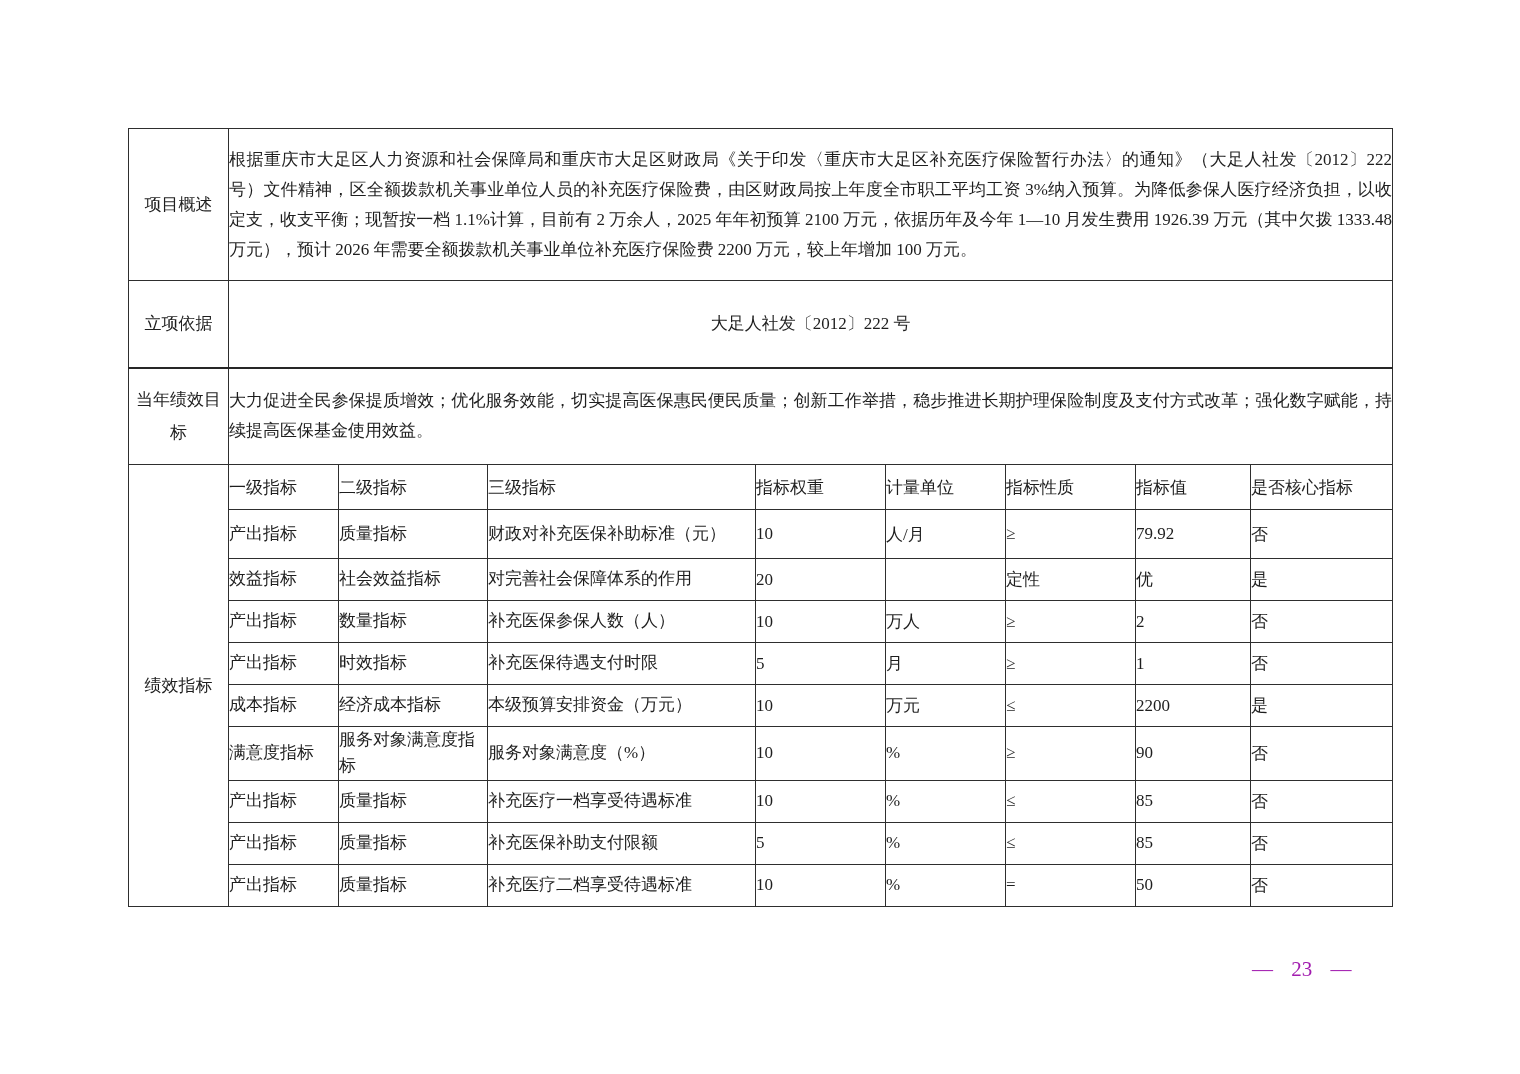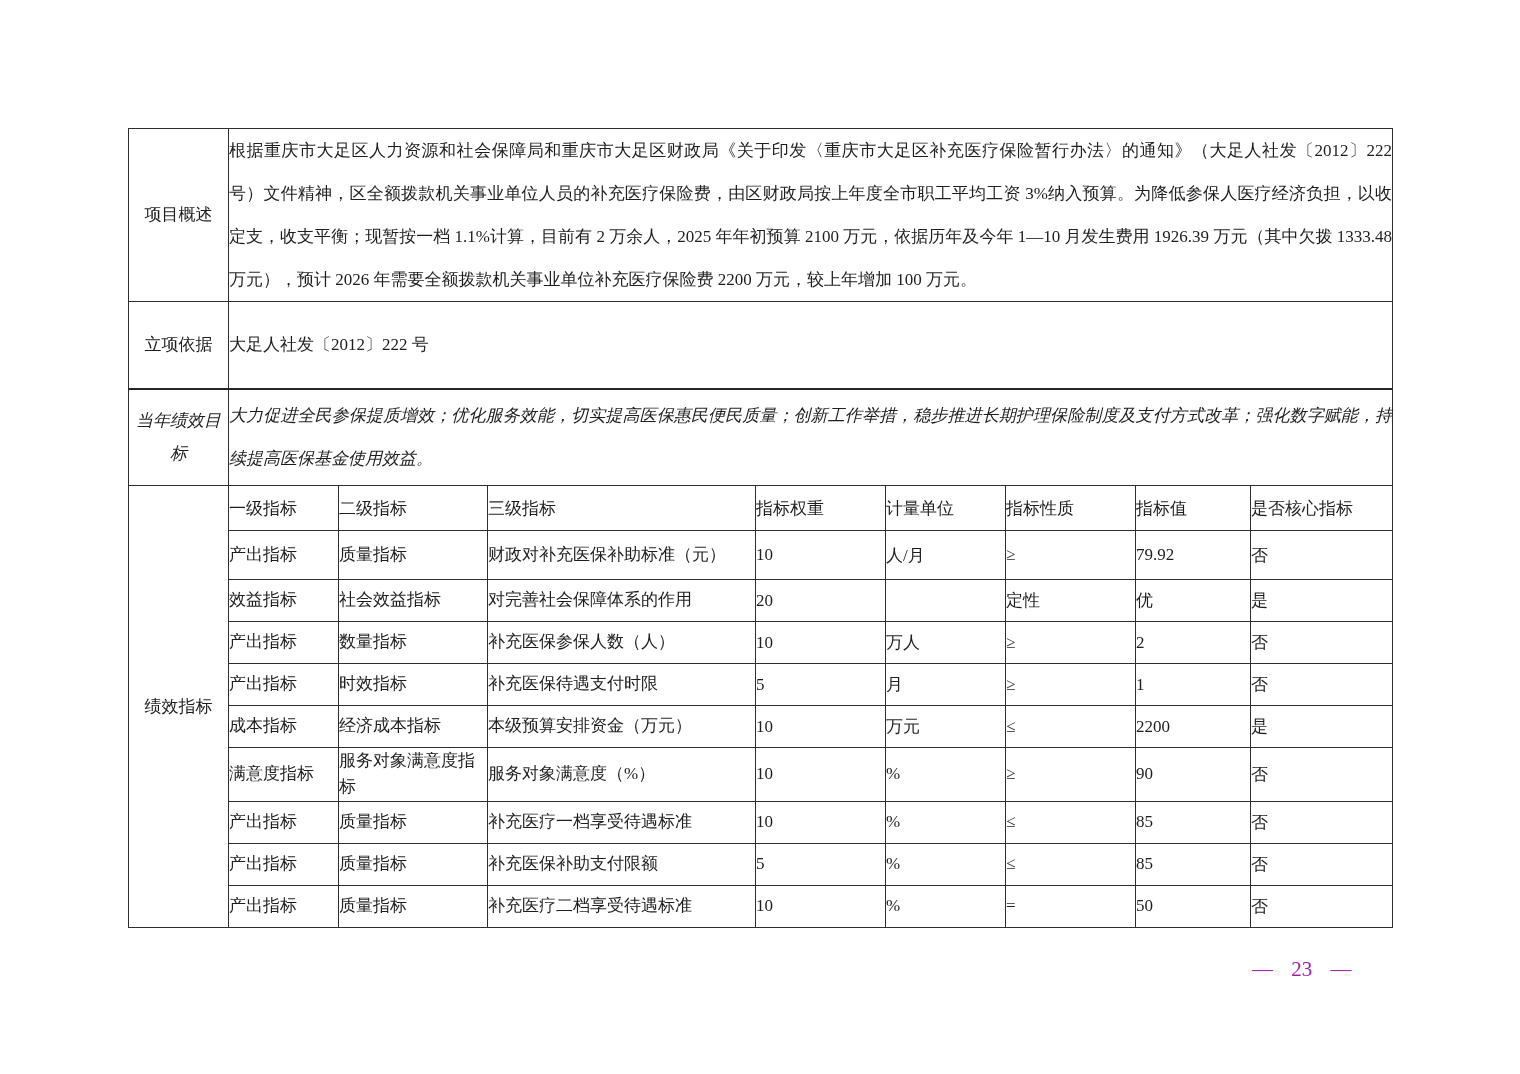--- a/index.html
+++ b/index.html
@@ -20,27 +20,27 @@
     padding:0;
     word-break:break-all;
   }
   
   .label-cell {
     text-align:center; font-size:17.5px; line-height:1.95;
     padding:0 8px;
     margin-left:35px;
   }
   .content-cell {
-    text-align:justify; line-height:43px;
+    text-align:justify; line-height:30px;
     padding:6px 12px 6px 11px;
   }
-  .content-left { text-align:left; }
+  .content-left { text-align:center; }
   tr.r-overview { height:152px; }
   tr.r-basis    { height:87px;padding-left:48px;  }
-  tr.r-goal     { height:97px;font-style:italic;  }
+  tr.r-goal     { height:97px;  }
   tr.r-goal td  { border-top:2px solid #262626; }
   tr.r-head     { height:45px;  }
   tr.r-head td.hc { text-align:left; font-size:17px; }
   tr.irow       { height:42px;  }
   tr.irow-tall1 { height:49px;  }
   tr.irow-tall2 { height:53px;  }
   td.cl { text-align:left;  padding:2px 6px 2px 9px; line-height:1.55;margin-left:24px; }
   td.cc { text-align:left; padding:2px 4px; }
   .page-number {
     position:absolute; left:1252px; top:957px;

